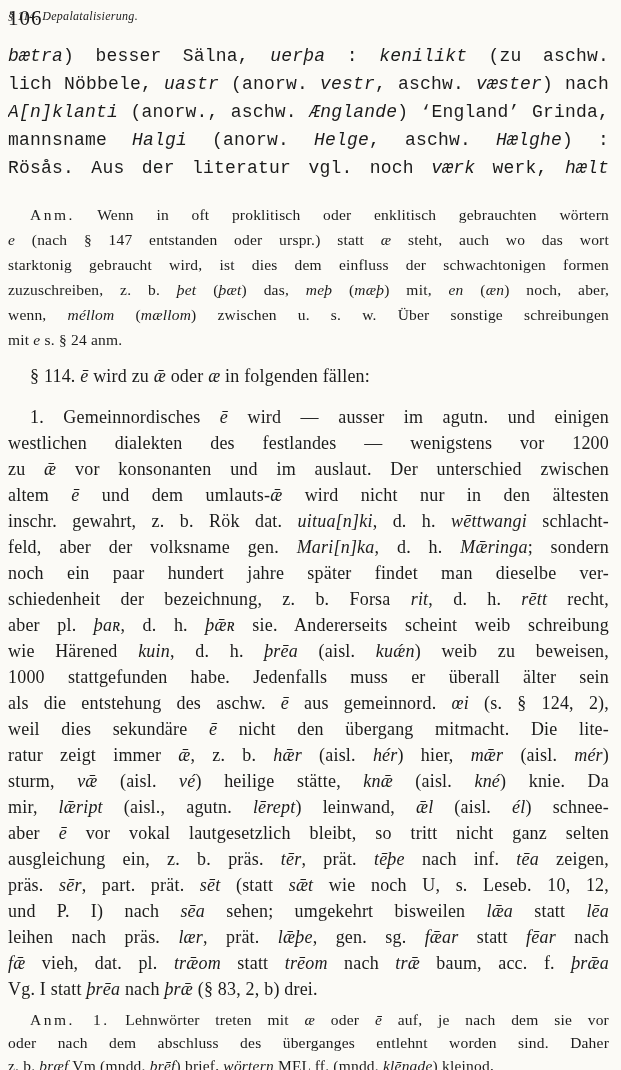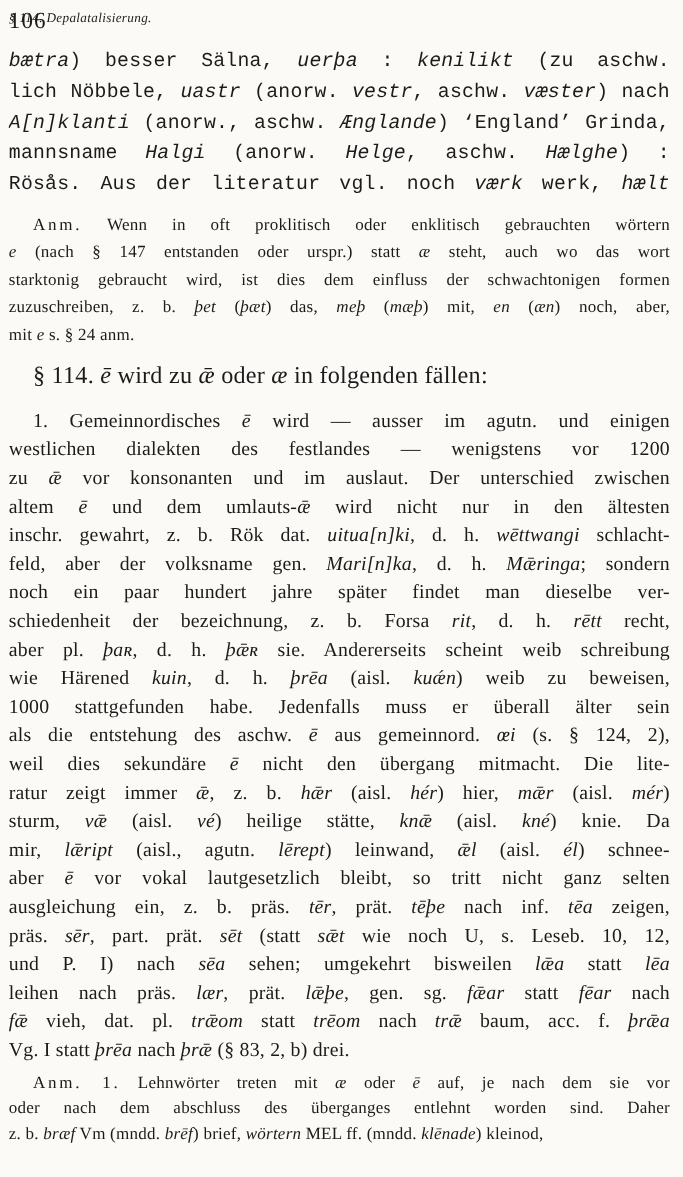--- a/index.html
+++ b/index.html
@@ -39,46 +39,47 @@
     letter-spacing: 0.2px;
     white-space: normal;
     overflow: hidden;
   }
   .line.last { text-align-last: left; }
   .line.indent { text-indent: 22px; }
   .body .line    { font-size: 18px;   line-height: 28px; max-height: 28px; }
   .para2 .line   { line-height: 26px; max-height: 26px; }
   .anm .line     { font-size: 15.5px; line-height: 25px; max-height: 25px; }
   .anmb .line    { line-height: 23px; max-height: 23px; }
-  .heading .line { font-size: 22px;   line-height: 28px; max-height: 28px; }
+  .heading .line { font-size: 18px;   line-height: 28px; max-height: 28px; }
   .it { font-style: italic; }
   .sp { letter-spacing: 2.5px; }
   .rm { }
 </style>
 </head>
 <body>
 
 <div class="page">
   <div class="header">
     <span class="pagenum">106</span>
     <span class="runtitle">§ 114.  Depalatalisierung.</span>
   </div>
   <div>
       <div class="block body para1" style="margin-top: 10px; font-family: Liberation Mono, monospace;">
         <div class="line"><span class="it">bætra</span><span class="rm">) besser Sälna, </span><span class="it">uerþa</span><span class="rm"> : </span><span class="it">kenilikt</span><span class="rm"> (zu aschw. </span><span class="it">kænna</span><span class="rm">) kennt-</span></div>
         <div class="line"><span class="rm">lich Nöbbele, </span><span class="it">uastr</span><span class="rm"> (anorw. </span><span class="it">vestr</span><span class="rm">, aschw. </span><span class="it">væster</span><span class="rm">) nach westen :</span></div>
         <div class="line"><span class="it">A[n]klanti</span><span class="rm"> (anorw., aschw. </span><span class="it">Ænglande</span><span class="rm">) ‘England’ Grinda, der</span></div>
         <div class="line"><span class="rm">mannsname </span><span class="it">Halgi</span><span class="rm"> (anorw. </span><span class="it">Helge</span><span class="rm">, aschw. </span><span class="it">Hælghe</span><span class="rm">) : (</span><span class="it">H</span><span class="rm">)</span><span class="it">a[n]kla[n]ti</span></div>
         <div class="line last"><span class="rm">Rösås.  Aus der literatur vgl. noch </span><span class="it">værk</span><span class="rm"> werk, </span><span class="it">hælt</span><span class="rm"> hielt u. s. w.</span></div>
       </div>
-      <div class="block anm" style="margin-top: 10px;">
+      <div class="block anm" style="margin-top: 20px;">
         <div class="line indent"><span class="sp">Anm.</span><span class="rm">  Wenn in oft proklitisch oder enklitisch gebrauchten wörtern</span></div>
         <div class="line"><span class="it">e</span><span class="rm"> (nach § 147 entstanden oder urspr.) statt </span><span class="it">æ</span><span class="rm"> steht, auch wo das wort</span></div>
         <div class="line"><span class="rm">starktonig gebraucht wird, ist dies dem einfluss der schwachtonigen formen</span></div>
         <div class="line"><span class="rm">zuzuschreiben, z. b. </span><span class="it">þet</span><span class="rm"> (</span><span class="it">þæt</span><span class="rm">) das, </span><span class="it">meþ</span><span class="rm"> (</span><span class="it">mæþ</span><span class="rm">) mit, </span><span class="it">en</span><span class="rm"> (</span><span class="it">æn</span><span class="rm">) noch, aber,</span></div>
+        <div class="line"><span class="rm">wenn, </span><span class="it">méllom</span><span class="rm"> (</span><span class="it">mællom</span><span class="rm">) zwischen u. s. w.  Über sonstige schreibungen</span></div>
         <div class="line last"><span class="rm">mit </span><span class="it">e</span><span class="rm"> s. § 24 anm.</span></div>
       </div>
       <div class="block heading" style="margin-top: 10px;">
         <div class="line indent last"><span class="rm">§ 114.  </span><span class="it">ē</span><span class="rm"> wird zu </span><span class="it">ǣ</span><span class="rm"> oder </span><span class="it">æ</span><span class="rm"> in folgenden fällen:</span></div>
       </div>
       <div class="block body para2" style="margin-top: 14px;">
         <div class="line indent"><span class="rm">1.  Gemeinnordisches </span><span class="it">ē</span><span class="rm"> wird — ausser im agutn. und einigen</span></div>
         <div class="line"><span class="rm">westlichen dialekten des festlandes — wenigstens vor 1200</span></div>
         <div class="line"><span class="rm">zu </span><span class="it">ǣ</span><span class="rm"> vor konsonanten und im auslaut.  Der unterschied zwischen</span></div>
         <div class="line"><span class="rm">altem </span><span class="it">ē</span><span class="rm"> und dem umlauts-</span><span class="it">ǣ</span><span class="rm"> wird nicht nur in den ältesten</span></div>

